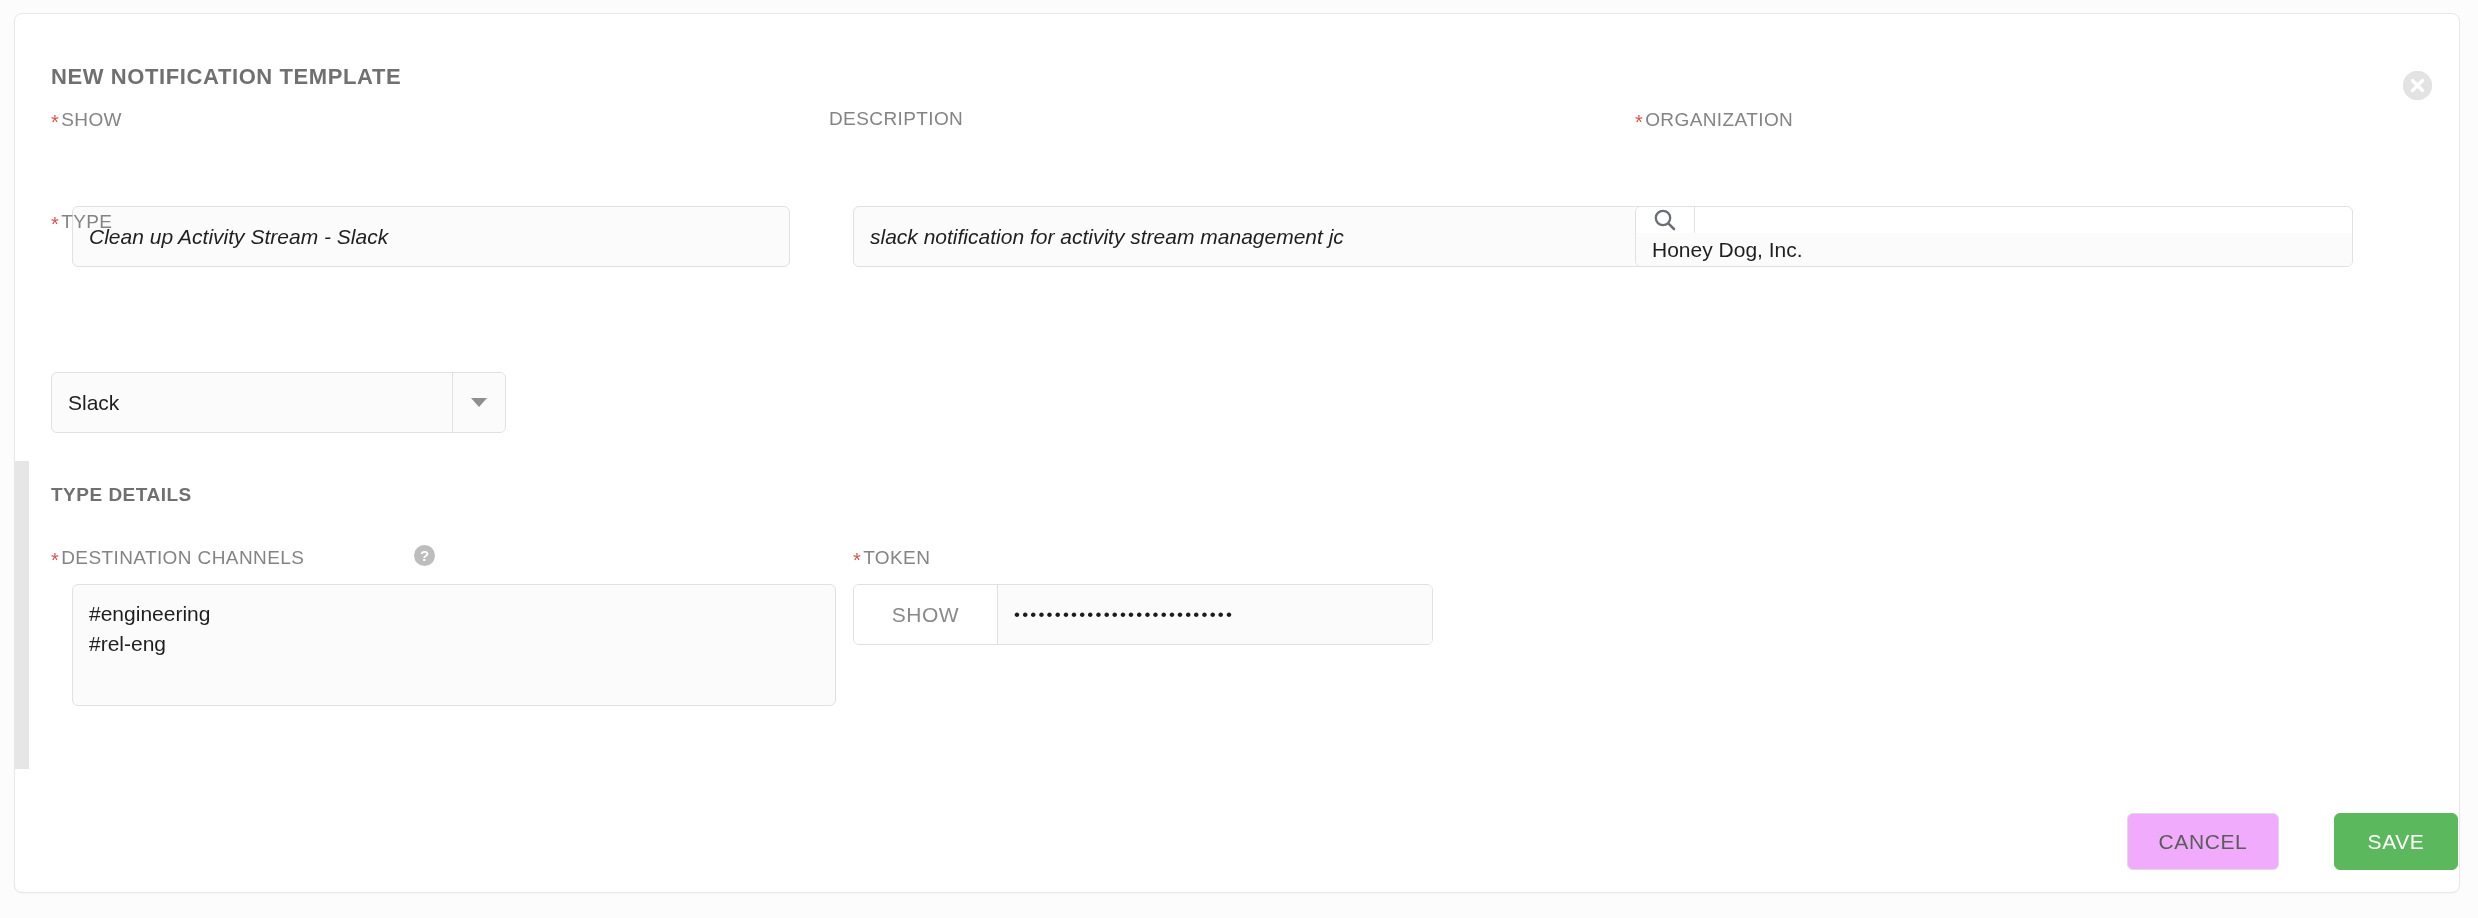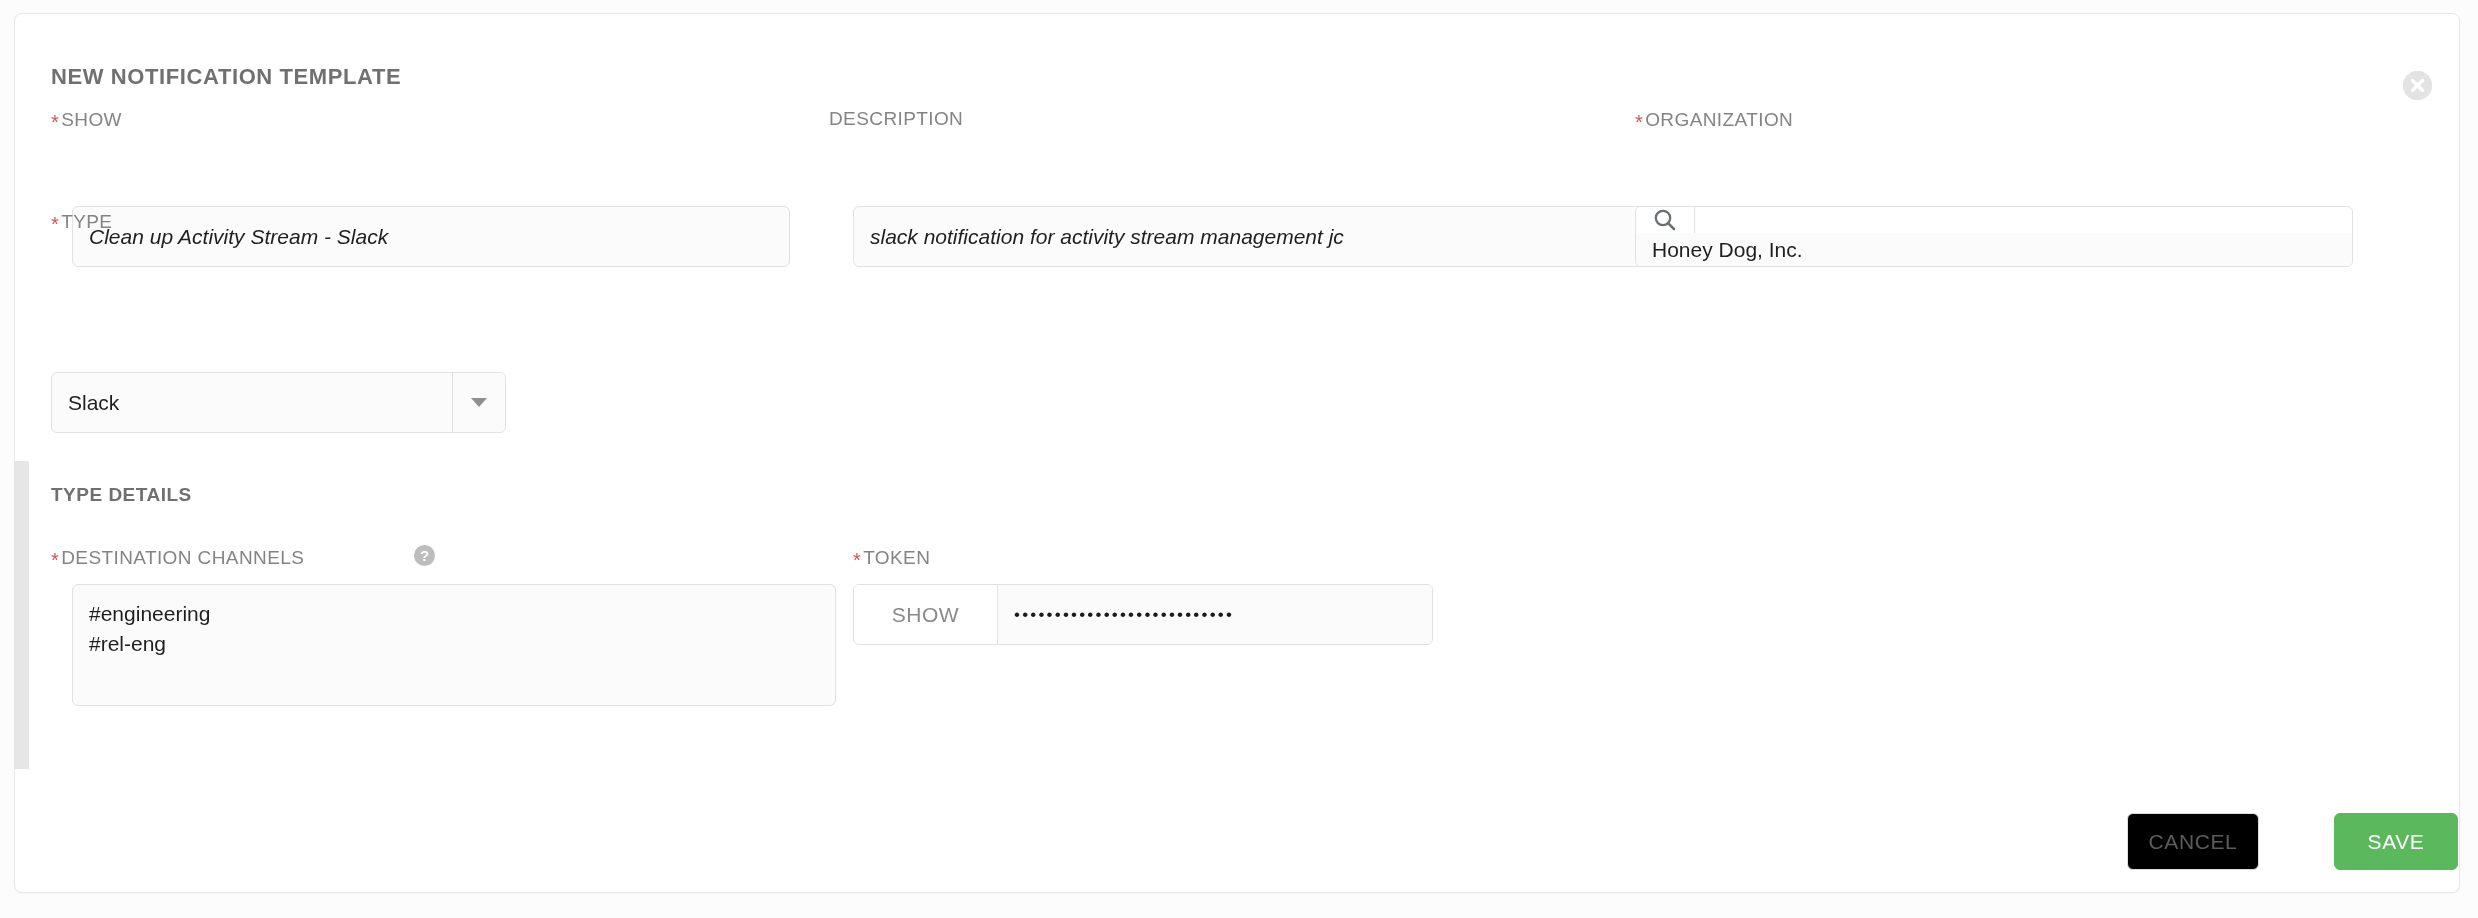--- a/index.html
+++ b/index.html
@@ -258,22 +258,22 @@
     align-items: center;
     justify-content: center;
     border-radius: 6px;
     font-size: 21px;
     letter-spacing: 0.6px;
     cursor: pointer;
     user-select: none;
   }
   #cancel-btn {
     left: 2112px; top: 799px;
-    width: 132px; height: 57px;
-    background: #000000;
+    width: 152px; height: 57px;
+    background: #f0abfc;
     border: 1px solid #dcdcdc;
     color: #5c5c5c;
   }
   #save-btn {
     left: 2300px; top: 799px;
     width: 124px; height: 57px;
     background: #5cb85c;
     border: 1px solid #5cb85c;
     color: #ffffff;
     margin-left: 19px;

